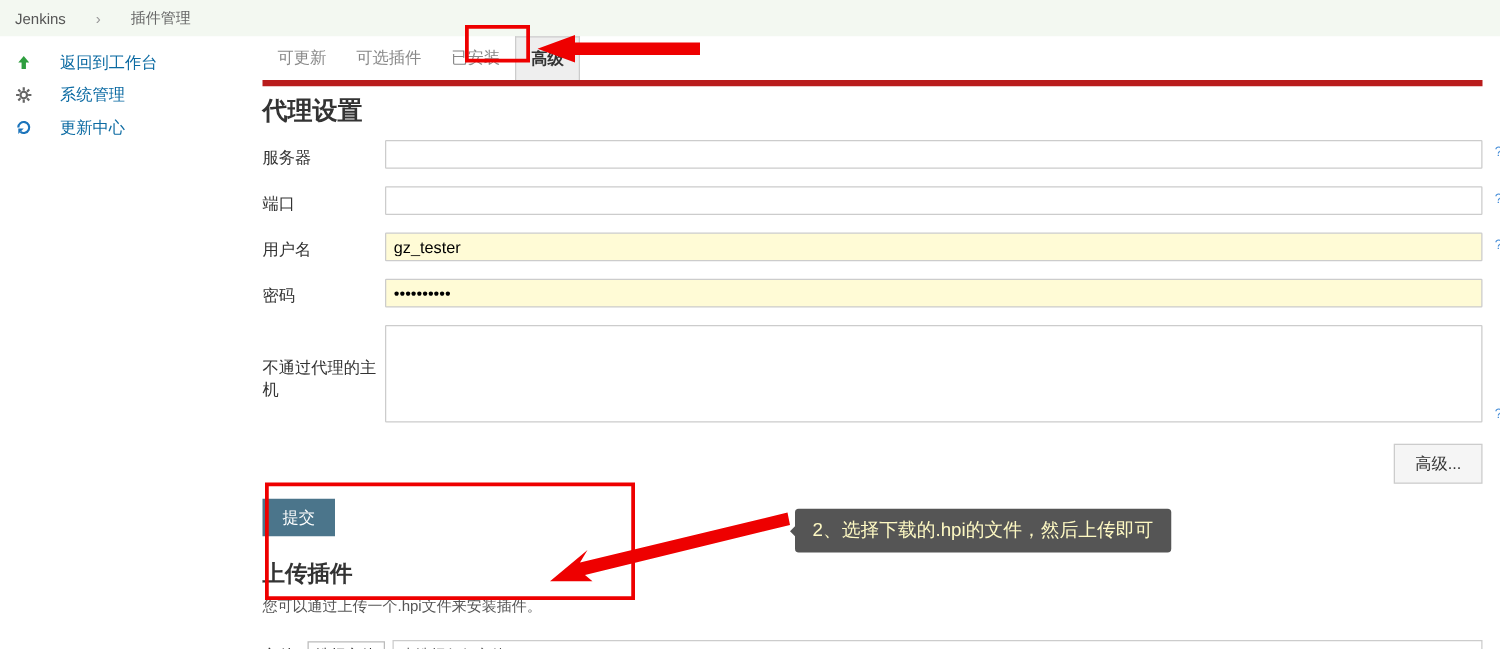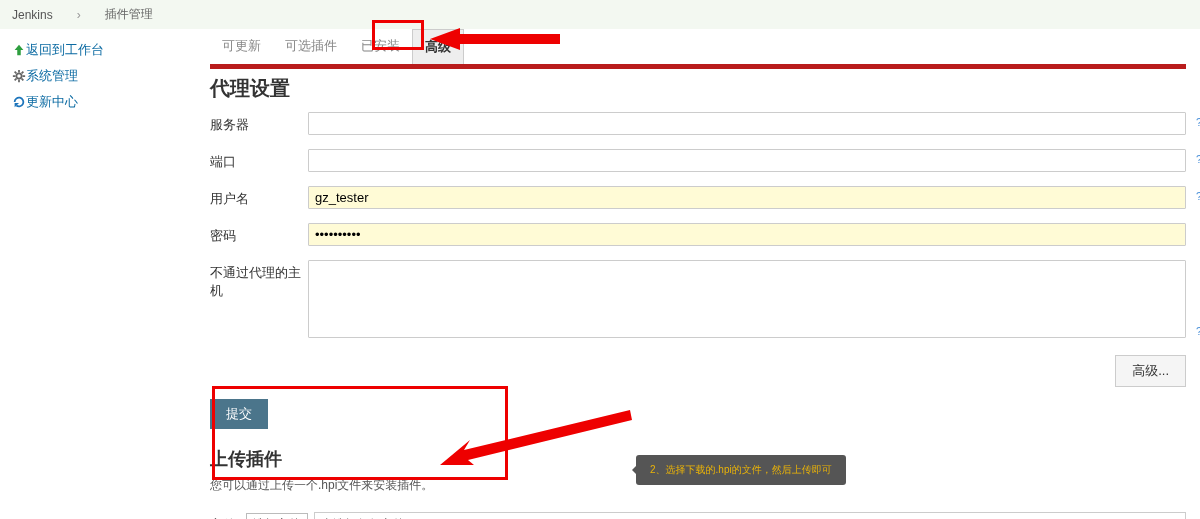--- a/index.html
+++ b/index.html
@@ -4,32 +4,32 @@
 <style>
   * { box-sizing: border-box; margin: 0; padding: 0; }
   body { font-family: Arial, "Microsoft YaHei", sans-serif; font-size: 13px; color: #333; background: #fff; }
   
   .breadcrumb { background: #f3f8f1; padding: 6px 12px; font-size: 12px; color: #666; display: flex; align-items: center; gap: 24px; }
   .breadcrumb a { color: #555; text-decoration: none; }
   .breadcrumb .sep { color: #999; }
   
   .layout { display: flex; }
   .sidebar { width: 210px; padding: 8px 4px; flex-shrink: 0; }
-  .sidebar-item { display: flex; align-items: center; gap: 0; padding: 4px 8px; color: #0b6aa2; cursor: pointer; font-size: 13px; }
+  .sidebar-item { display: flex; align-items: center; gap: 22px; padding: 4px 8px; color: #0b6aa2; cursor: pointer; font-size: 13px; }
   .sidebar-item .ico { width: 14px; height: 14px; display: inline-flex; align-items: center; justify-content: center; }
   
   .main { flex: 1; padding: 0 14px 20px 0; }
   
   .tabs { display: flex; border-bottom: 5px solid #b91c1c; margin-bottom: 6px; position: relative; }
   .tab { padding: 8px 12px; font-size: 13px; color: #888; cursor: pointer; }
   .tab.active { color: #333; font-weight: bold; background: #eee; border: 1px solid #ccc; border-bottom: none; }
   
   .section-title { font-size: 20px; font-weight: bold; margin: 6px 0 10px 0; }
   
-  .form-row { display: flex; align-items: flex-start; margin-bottom: 14px; }
+  .form-row { display: flex; align-items: center; margin-bottom: 14px; }
   .form-row .lbl { width: 98px; font-size: 13px; color: #333; padding-top: 4px; }
   .form-row .ctrl { flex: 1; position: relative; }
   .form-row .ctrl input[type=text],
   .form-row .ctrl input[type=password],
   .form-row .ctrl textarea {
     width: 100%; border: 1px solid #ccc; padding: 3px 6px; font-size: 13px;
     font-family: inherit; border-radius: 1px;
   }
   .form-row .ctrl textarea { height: 78px; resize: none; }
   .yellow { background: #fffbd6 !important; }
@@ -46,21 +46,21 @@
   .file-row { display: flex; align-items: center; gap: 6px; margin-bottom: 12px; }
   .file-row .fl { font-size: 13px; }
   .file-choose { border: 1px solid #bbb; padding: 2px 6px; font-size: 12px; background: #fff; cursor: pointer; }
   .file-name-wrap { flex: 1; border: 1px solid #ccc; padding: 3px 6px; font-size: 12px; color: #555; background: #fff; }
   
   
   .anno-box1 { position: absolute; border: 3px solid #e00; pointer-events: none; }
   .anno-arrow1 { position: absolute; pointer-events: none; }
   .anno-box2 { position: absolute; border: 3px solid #e00; pointer-events: none; }
   .anno-arrow2 { position: absolute; pointer-events: none; }
-  .anno-callout { position: absolute; background: #555; color: #eab308; padding: 8px 14px; font-size: 10px; border-radius: 3px; margin-top: 48px; }
+  .anno-callout { position: absolute; background: #555; color: #fef9c3; padding: 8px 14px; font-size: 15px; border-radius: 3px; }
   .anno-callout::before { content:""; position:absolute; left:-10px; top:50%; transform:translateY(-50%); border:6px solid transparent; border-right-color:#555; }
   
   .overlay { position: absolute; inset: 0; pointer-events: none; z-index: 50; }
   .page-wrap { position: relative; width: 1200px; }
 </style>
 </head>
 <body>
 
 <div class="page-wrap">
 

